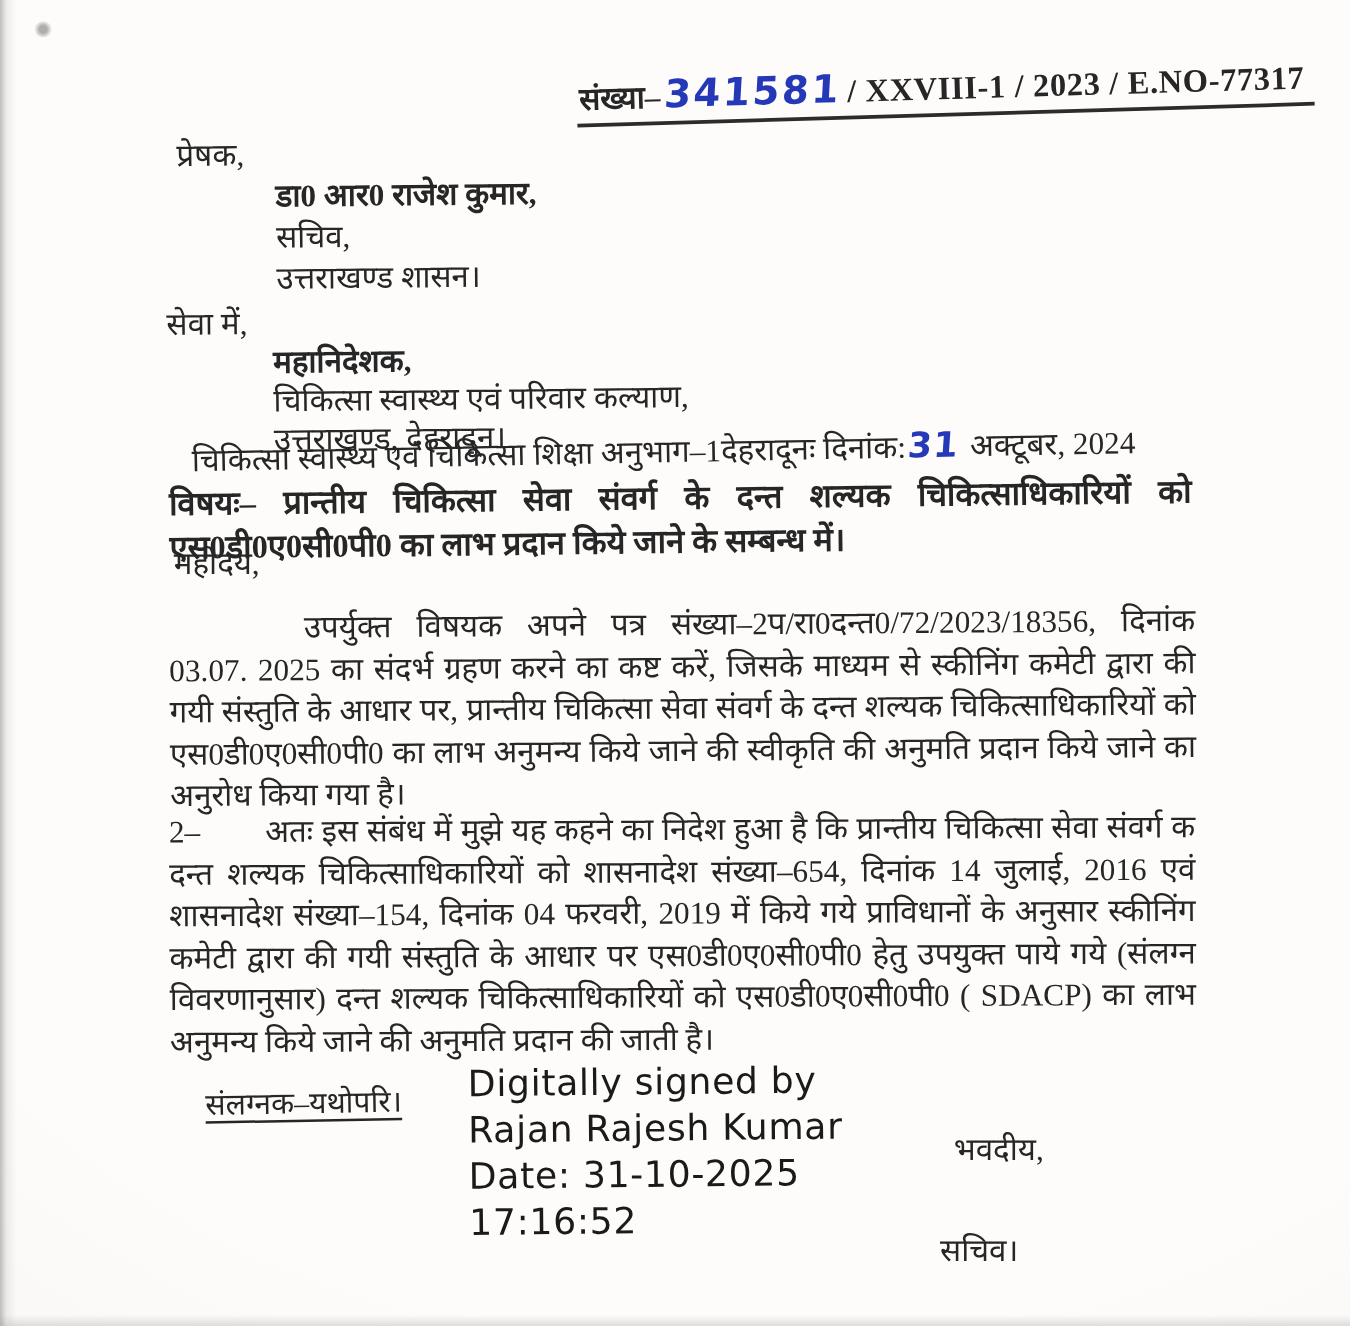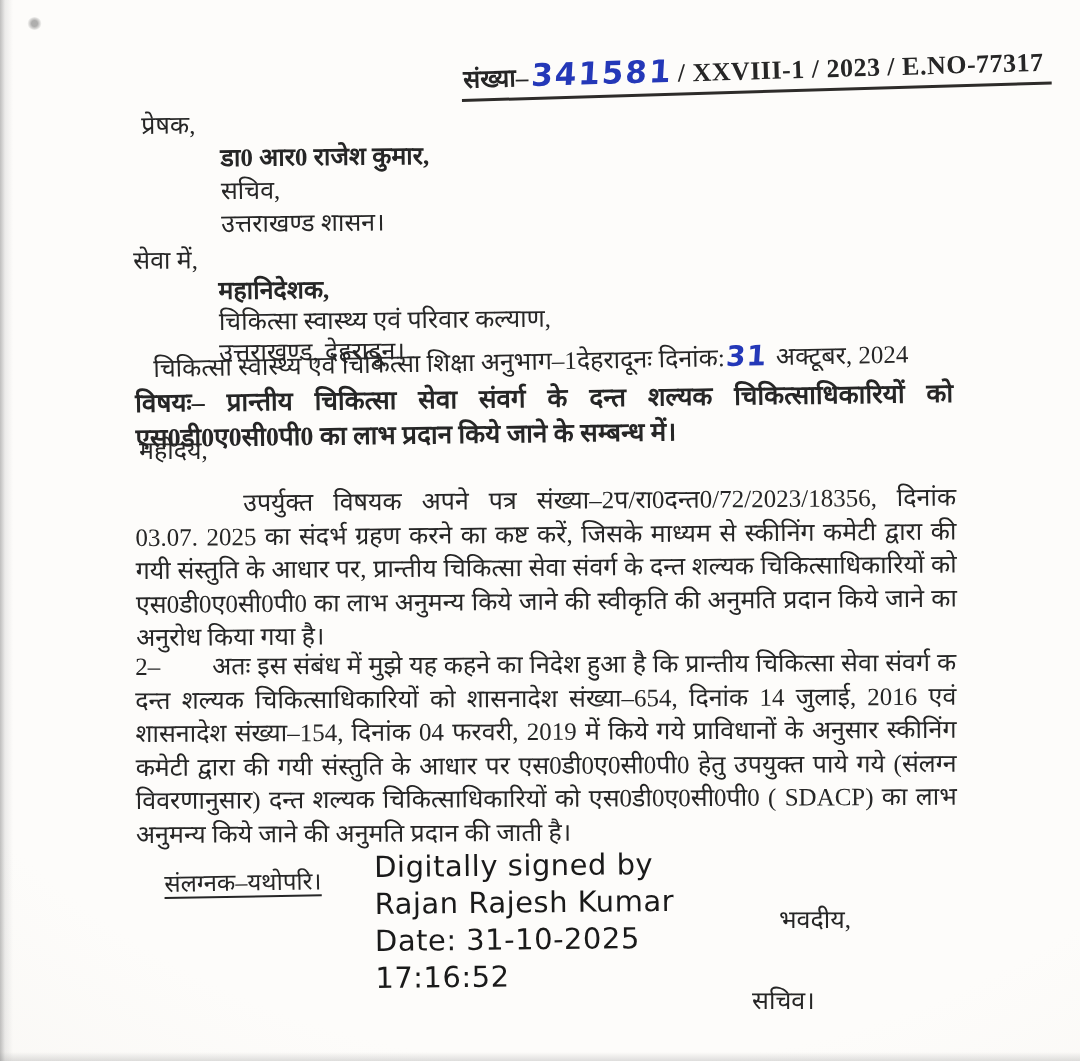--- a/index.html
+++ b/index.html
@@ -56,21 +56,21 @@
   .p2spacer { display:inline-block; width:52px; }
 
   .enclosure { left:164px; top:866px; font-size:24px; text-decoration:underline;
     text-underline-offset:5px; text-decoration-thickness:2px;
     transform:rotate(-1deg); transform-origin:0 0; }
 
   .digsig { left:374px; top:849px; font-family:"DejaVu Sans", sans-serif;
     font-size:29px; line-height:37px; color:#1a1a1a; letter-spacing:.5px;
     transform:rotate(-.6deg); transform-origin:0 0; }
 
-  .closing    { left:779px; top:901px; }
+  .closing    { left:763px; top:901px; }
   .sign-name  { left:697px; top:983px; }
   .sign-title { left:752px; top:982px; }
 </style>
 </head>
 <body>
 
 <div id="paper">
 
   <div class="smudge"></div>
 

